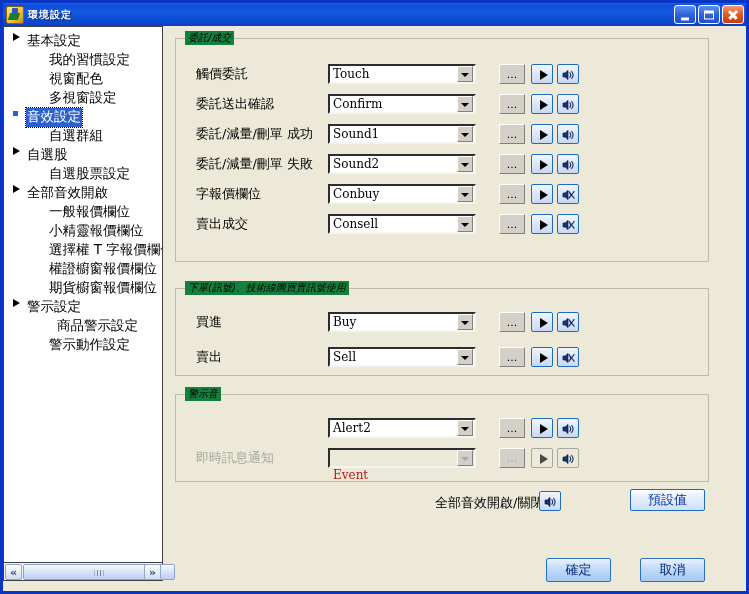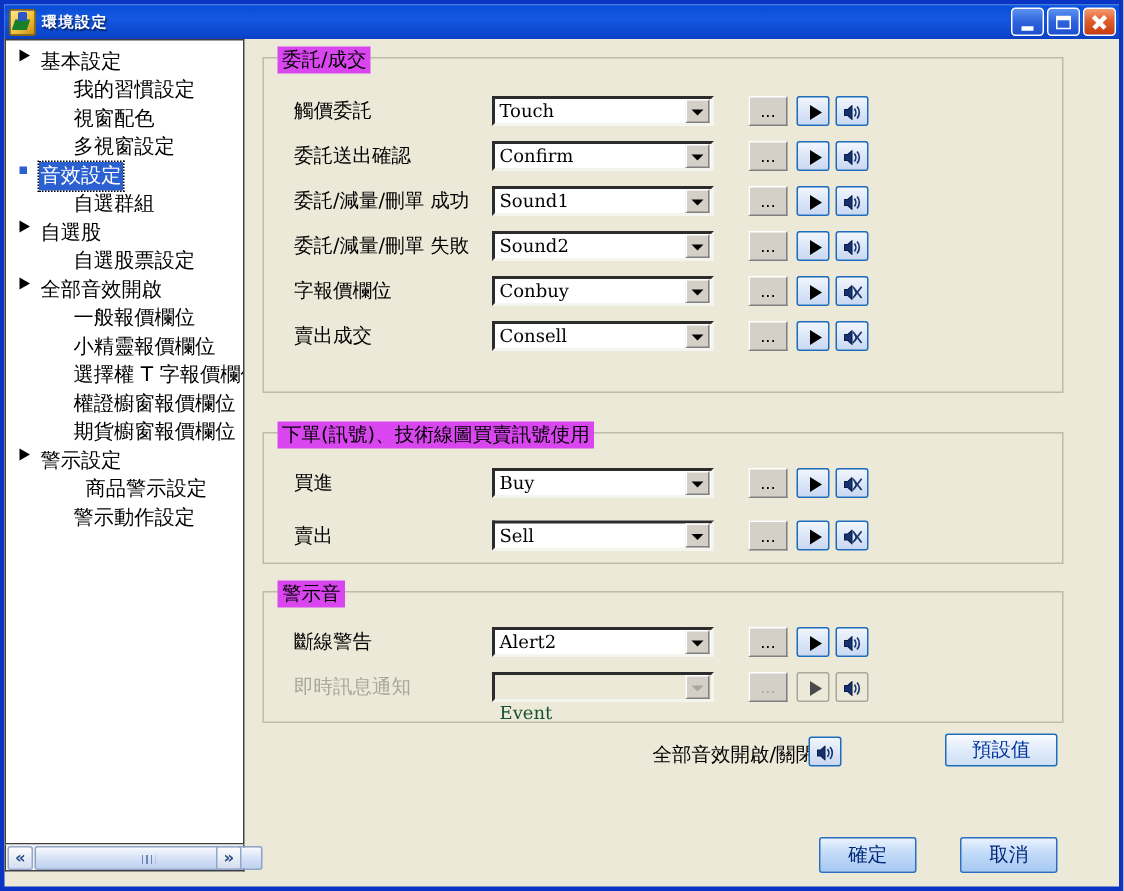--- a/index.html
+++ b/index.html
@@ -118,22 +118,22 @@
     background:repeating-linear-gradient(90deg,#6E86B0 0 1px,transparent 1px 3px);
   }
 
   
   .content{position:absolute;left:160px;top:23px;right:0;bottom:0;}
 
   .group{
     position:absolute;border:1px solid #BDBCA8;box-sizing:border-box;
   }
   .group > .gtitle{
-    position:absolute;left:9px;top:-8px;background:#d946ef;
-    padding:0 3px;font-size:13px;color:#000;white-space:nowrap;
+    position:absolute;left:9px;top:-8px;background:#15803d;
+    padding:0 3px;font-size:10px;color:#000;white-space:nowrap;font-style:italic;
   }
   .row{position:absolute;left:0;height:22px;display:flex;align-items:center;}
   .row .rlabel{
     position:absolute;left:20px;width:150px;font-size:13px;color:#000;white-space:nowrap;
   }
   .row.dis .rlabel{color:#A8A79B;}
 
   
   .combo{
     position:absolute;left:152px;width:148px;height:20px;box-sizing:border-box;
@@ -151,21 +151,21 @@
     background:#D4D0C8;
     border-top:1px solid #fff;border-left:1px solid #fff;
     border-right:1px solid #808080;border-bottom:1px solid #808080;
     box-sizing:border-box;
   }
   .combo .carrow:before{
     content:"";position:absolute;left:3px;top:6px;
     border-top:4px solid #000;border-left:4px solid transparent;border-right:4px solid transparent;
   }
   .combo.dis{background:#ECE9D8;}
-  .combo.dis .cval{color:#14532d;margin-top:34px;}
+  .combo.dis .cval{color:#b91c1c;margin-top:34px;}
   .combo.dis .carrow:before{border-top-color:#A8A79B;}
 
   
   .dots{
     position:absolute;left:323px;width:26px;height:20px;box-sizing:border-box;
     background:#D4D0C8;
     border-top:1px solid #fff;border-left:1px solid #fff;
     border-right:1px solid #808080;border-bottom:1px solid #808080;
     font-size:11px;color:#000;display:flex;align-items:flex-end;justify-content:center;
     padding-bottom:2px;cursor:default;
@@ -486,21 +486,20 @@
                 <path d="M7.8 4 a3.4 3.4 0 0 1 0 4.4" stroke="#15326E" stroke-width="1" fill="none"></path>
                 <path d="M6.6 2.2 L 12.4 9.6" stroke="#15326E" stroke-width="1.1"></path>
                 <path d="M12.4 2.2 L 6.6 9.6" stroke="#15326E" stroke-width="1.1"></path>
               </svg></span>
           </div>
         </div>
       </div>
       <div class="group" style="left: 12px; top: 368px; width: 534px; height: 88px;">
         <div class="gtitle">警示音</div>
         <div class="row" style="top: 22px; width: 100%;">
-          <div class="rlabel">斷線警告</div>
           <div class="combo">
             <span class="cval">Alert2</span>
             <span class="carrow"></span>
           </div>
           <div class="dots">...</div>
           <div class="ibtn playbtn">
             <span class="play"></span>
           </div>
           <div class="ibtn soundbtn">
             <span class="spk"><svg width="13" height="12" viewBox="0 0 13 12">

